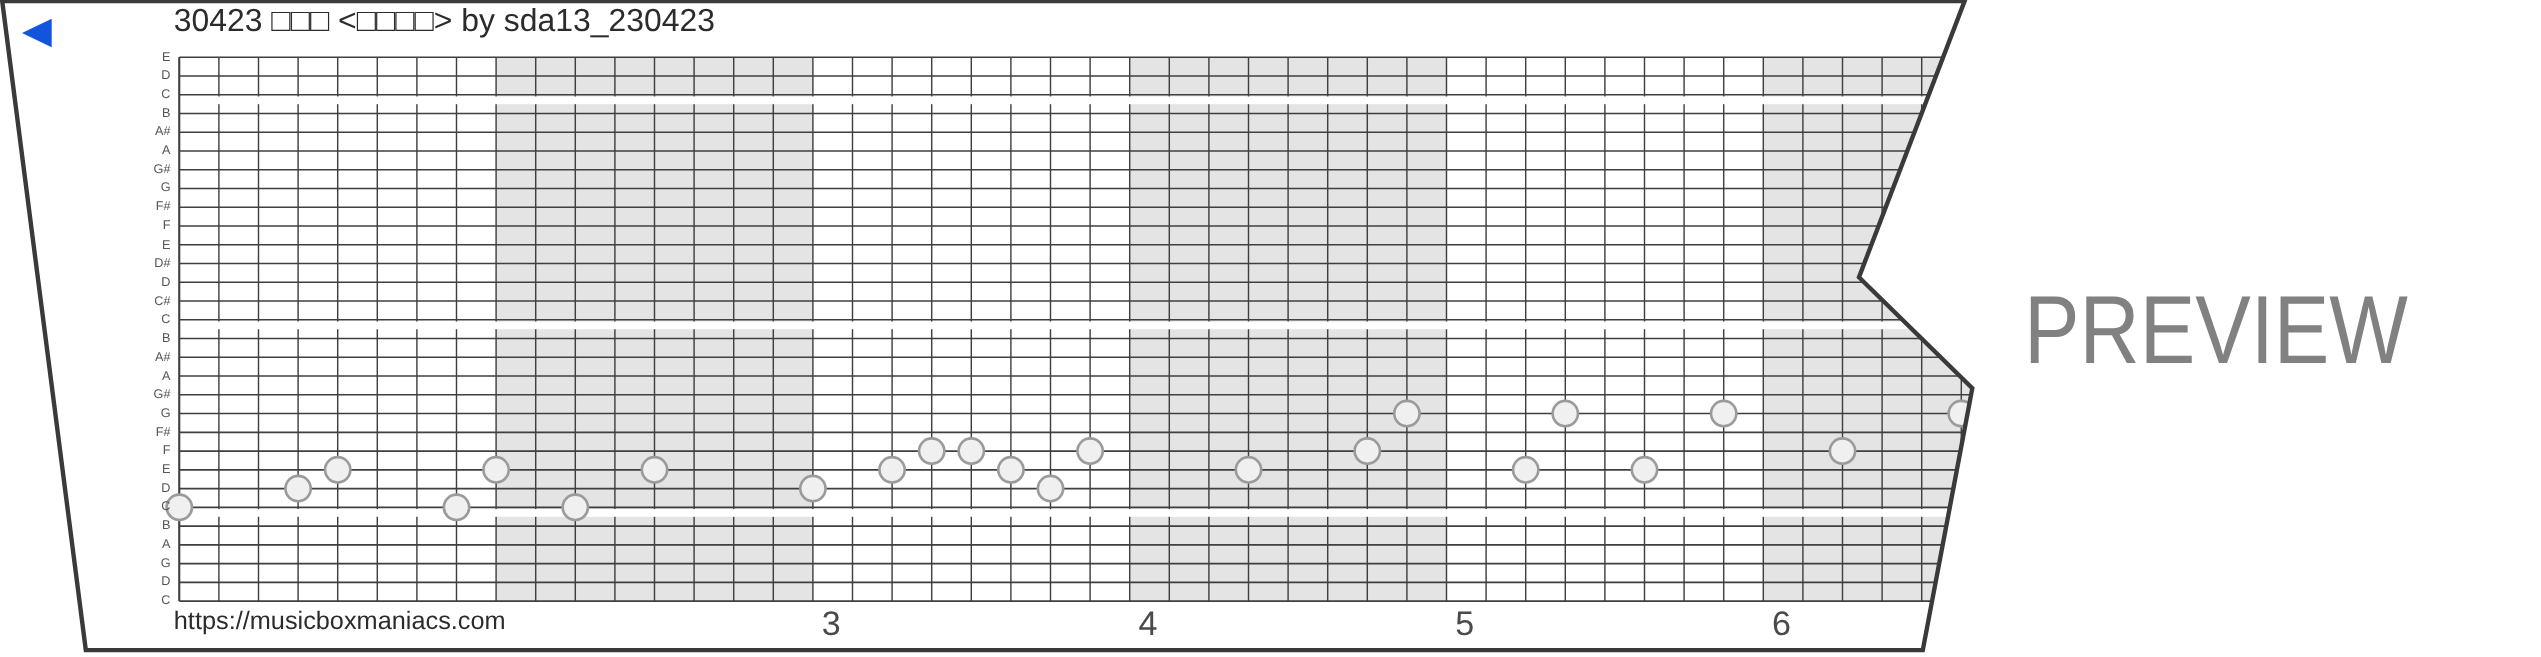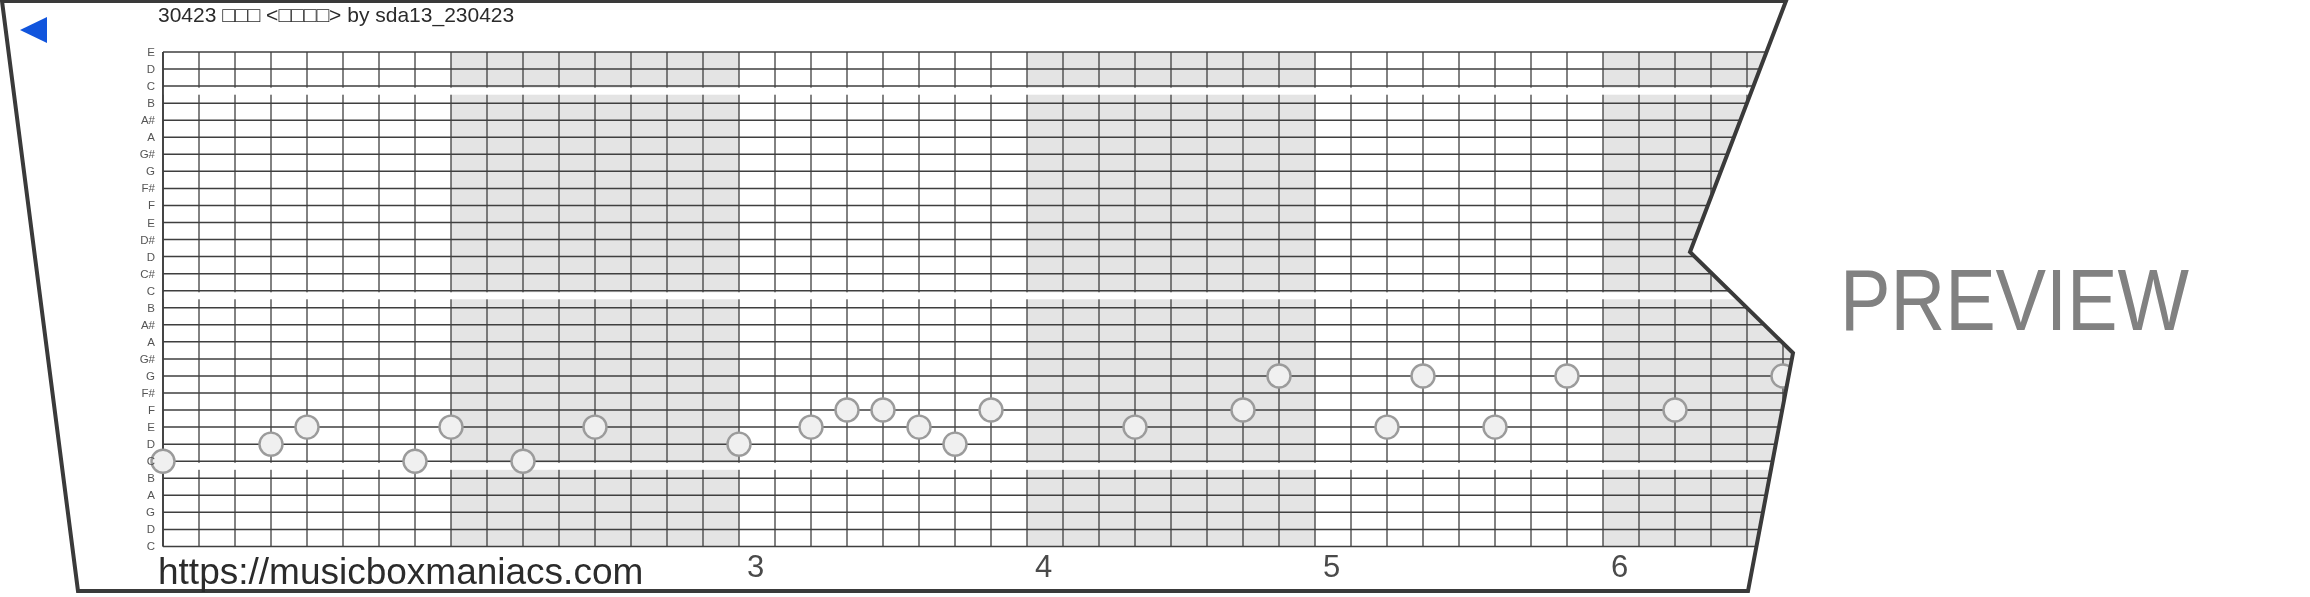--- a/index.html
+++ b/index.html
@@ -7,33 +7,33 @@
     position:relative;width:2310px;height:597px;overflow:hidden;background:#fff;
     font-family:"Liberation Sans", sans-serif;
   }
   #strip-svg{position:absolute;left:0;top:0;}
   .play-icon{
     position:absolute;left:20px;top:17px;width:0;height:0;
     border-top:13px solid transparent;border-bottom:13px solid transparent;
     border-right:27px solid #1155dd;cursor:pointer;
   }
   .strip-title{
-    position:absolute;left:158px;top:3px;font-size:21px;color:#2b2b2b;
+    position:absolute;left:158px;top:3px;font-size:29px;color:#2b2b2b;
     letter-spacing:0;white-space:nowrap;
   }
   .row-labels{position:absolute;left:0;top:0;width:157px;height:597px;}
   .row-labels span{
     position:absolute;left:0;width:155px;text-align:right;
     font-size:11.5px;color:#555;line-height:14px;
   }
   .measure-numbers span{
     position:absolute;top:549px;font-size:31px;color:#4a4a4a;
   }
   .strip-url{
-    position:absolute;left:158px;top:551px;font-size:37px;color:#2b2b2b;white-space:nowrap;
+    position:absolute;left:158px;top:551px;font-size:23px;color:#2b2b2b;white-space:nowrap;
   }
   .preview-watermark{
     position:absolute;left:1840px;top:249px;font-size:88px;color:#818181;
     transform:scaleX(0.86);transform-origin:left top;white-space:nowrap;
   }
 </style>
 </head>
 <body>
 
 <div class="stage">

